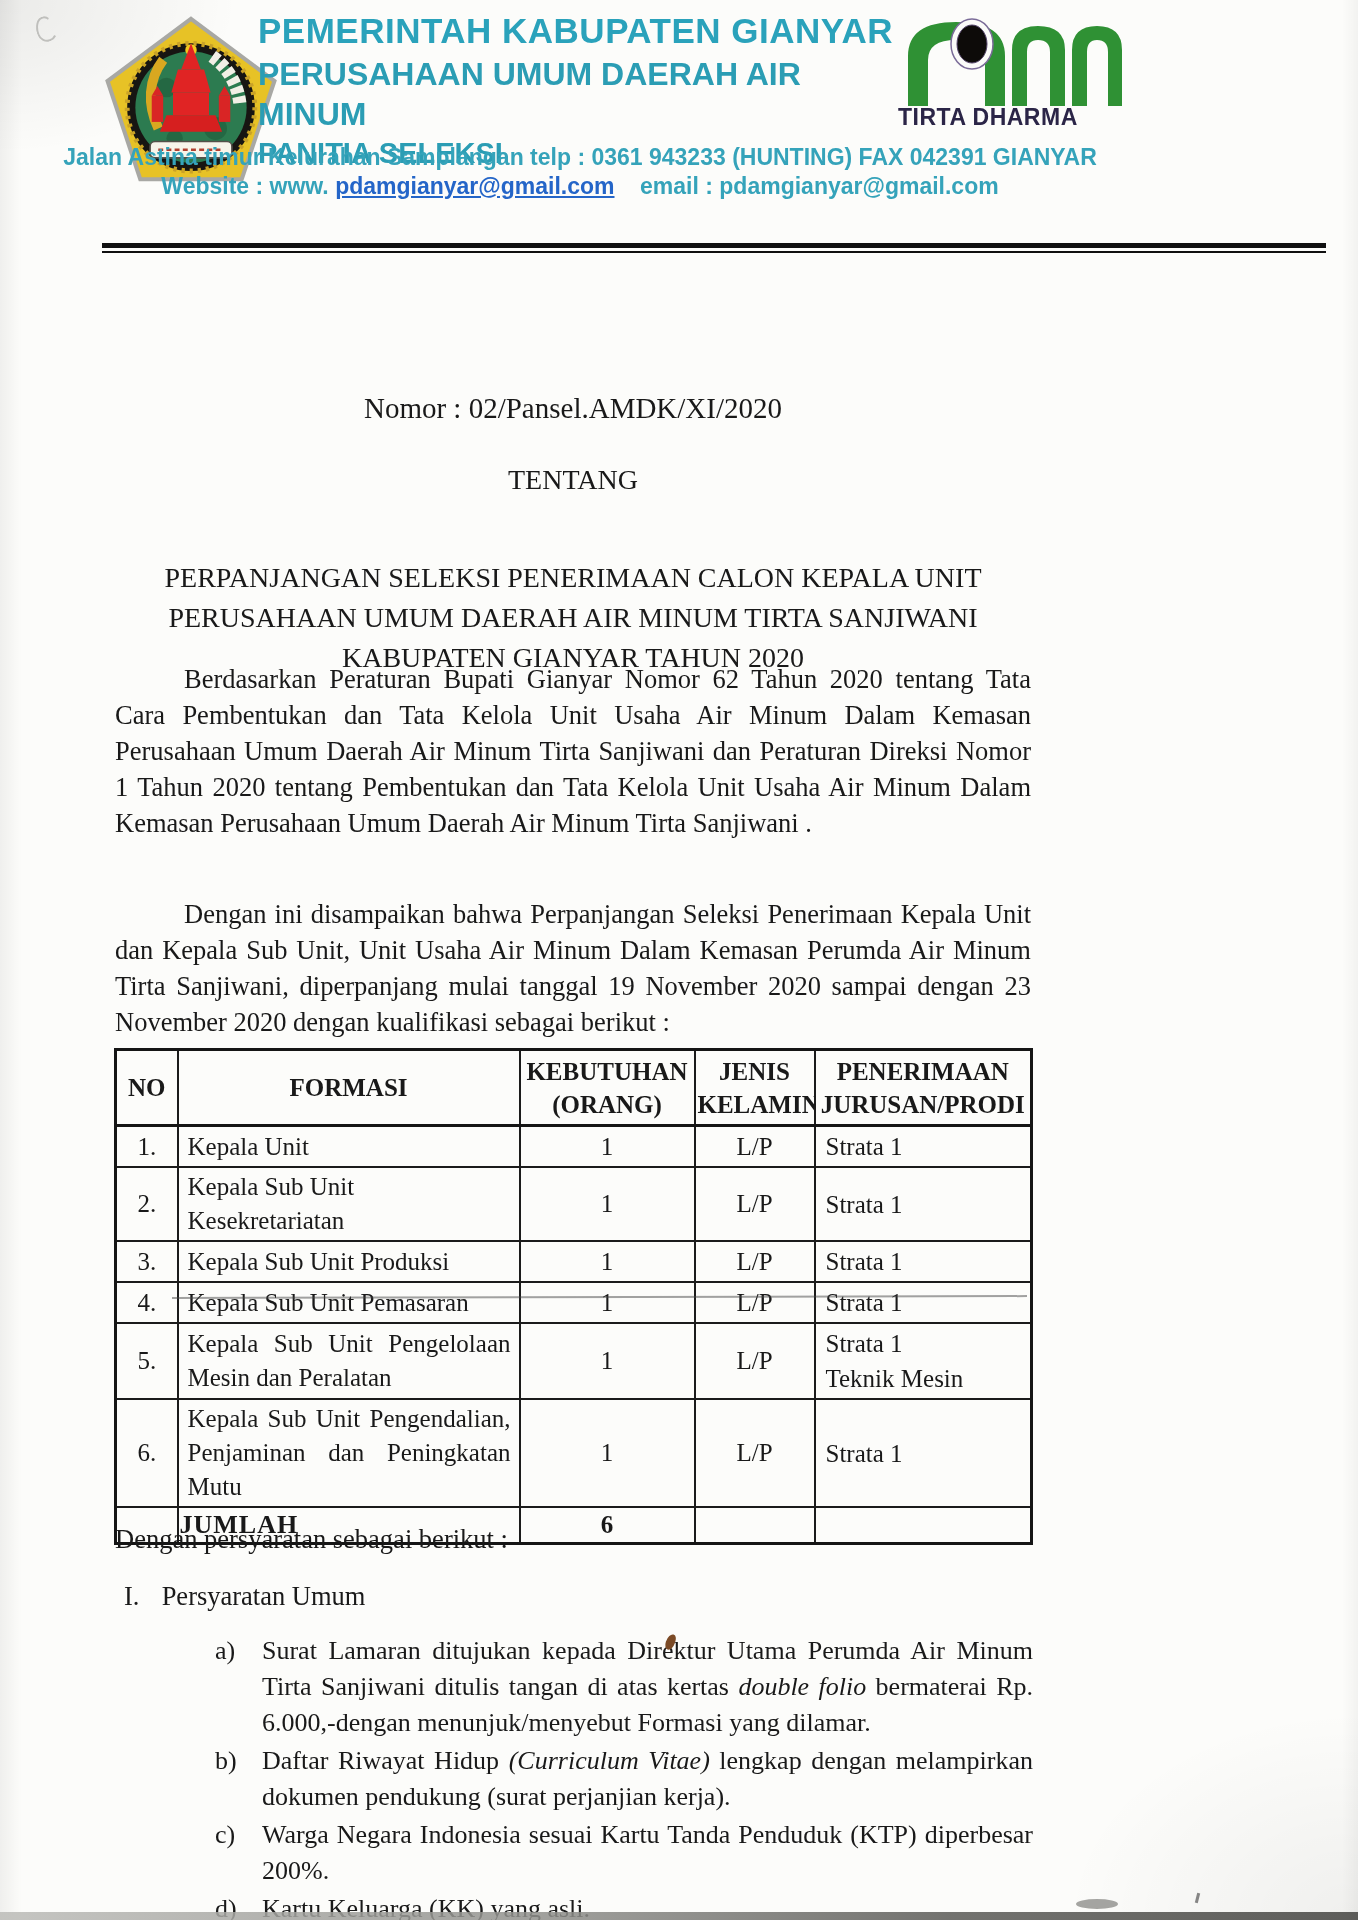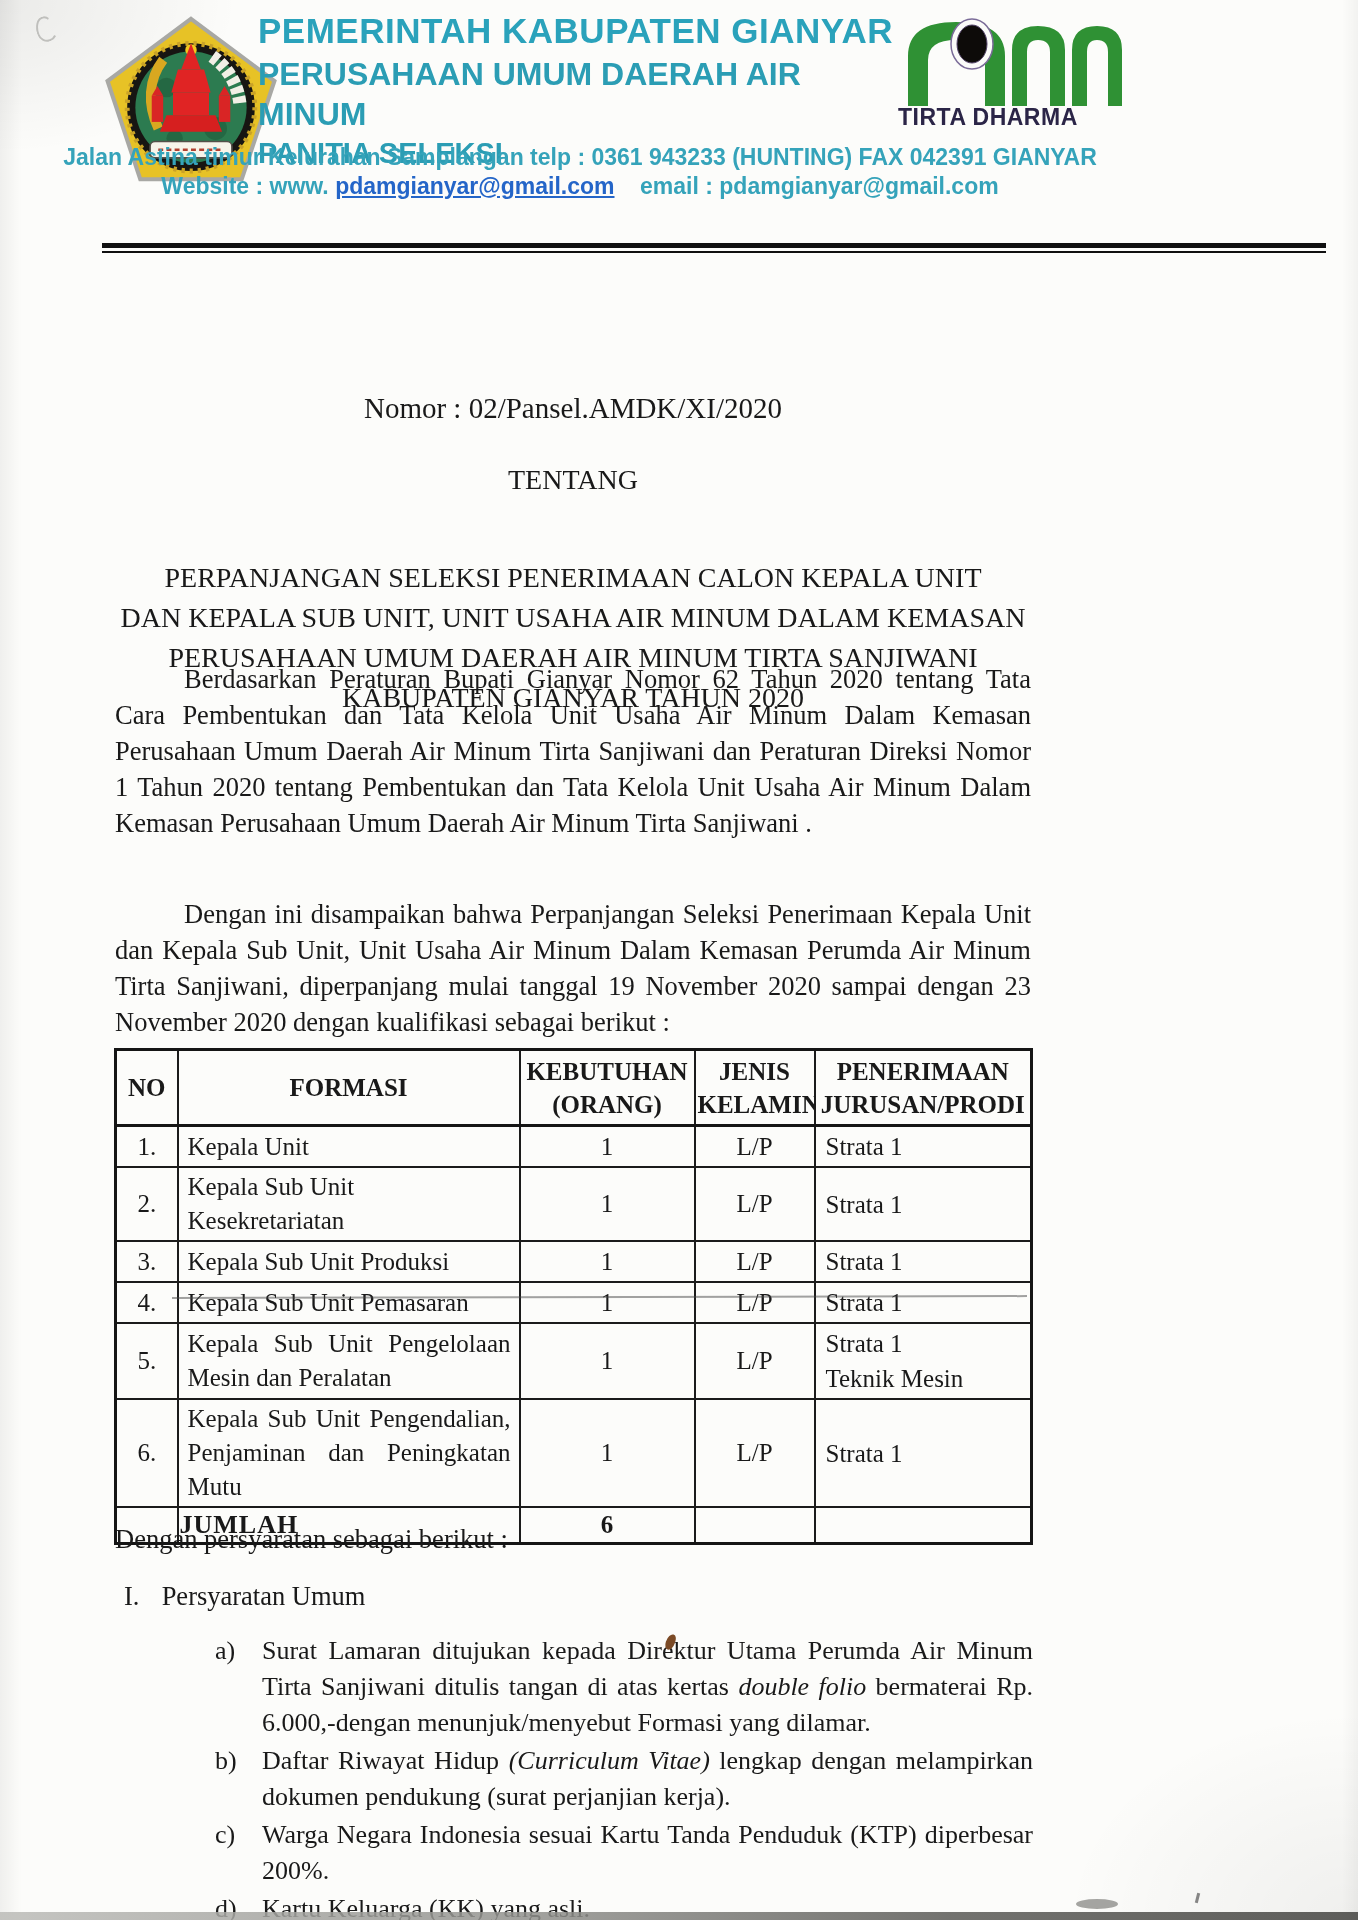--- a/index.html
+++ b/index.html
@@ -138,21 +138,20 @@
     <span>email  : pdamgianyar@gmail.com</span>
   </div>
 
   <div class="rule"></div>
   <div class="rule rule2"></div>
 
   <div class="cline nomor">Nomor : 02/Pansel.AMDK/XI/2020</div>
   <div class="cline tentang">TENTANG</div>
   <div class="cline subject">
     <div>PERPANJANGAN SELEKSI PENERIMAAN CALON KEPALA UNIT</div>
-    <div>DAN KEPALA SUB UNIT, UNIT USAHA AIR MINUM DALAM KEMASAN</div>
     <div>PERUSAHAAN UMUM DAERAH AIR MINUM TIRTA SANJIWANI</div>
     <div>KABUPATEN GIANYAR TAHUN 2020</div>
   </div>
 
   <div class="para p1">Berdasarkan Peraturan Bupati Gianyar Nomor 62 Tahun 2020 tentang Tata Cara Pembentukan dan Tata Kelola Unit Usaha Air Minum Dalam Kemasan Perusahaan Umum Daerah Air Minum Tirta Sanjiwani dan Peraturan Direksi Nomor 1 Tahun 2020 tentang Pembentukan dan Tata Kelola Unit Usaha Air Minum Dalam Kemasan Perusahaan Umum Daerah Air Minum Tirta Sanjiwani .</div>
   <div class="para p2">Dengan ini disampaikan bahwa Perpanjangan Seleksi Penerimaan Kepala Unit dan Kepala Sub Unit, Unit Usaha Air Minum Dalam Kemasan Perumda Air Minum Tirta Sanjiwani, diperpanjang mulai tanggal 19 November 2020 sampai dengan 23 November 2020 dengan kualifikasi sebagai berikut :</div>
 
   <table class="vtable">
     <colgroup>
         <col class="c-no">

